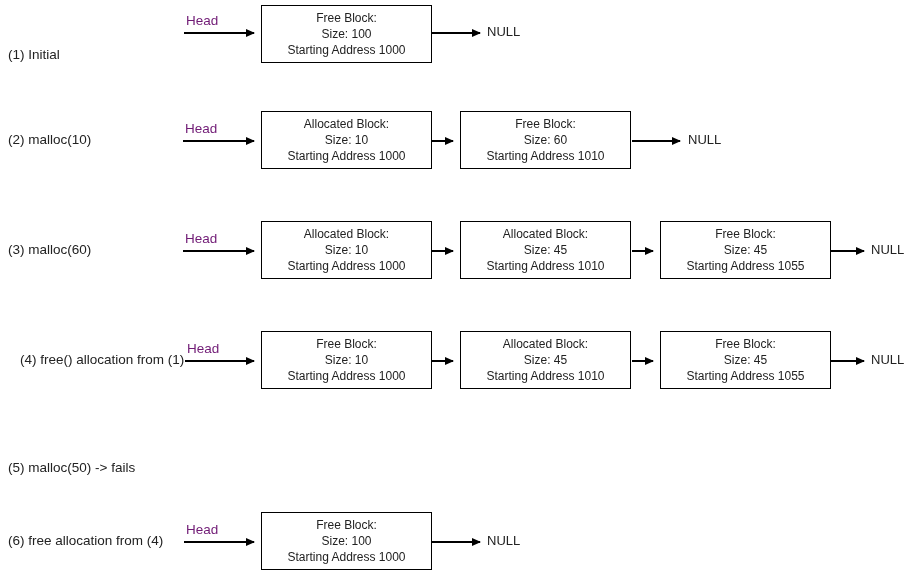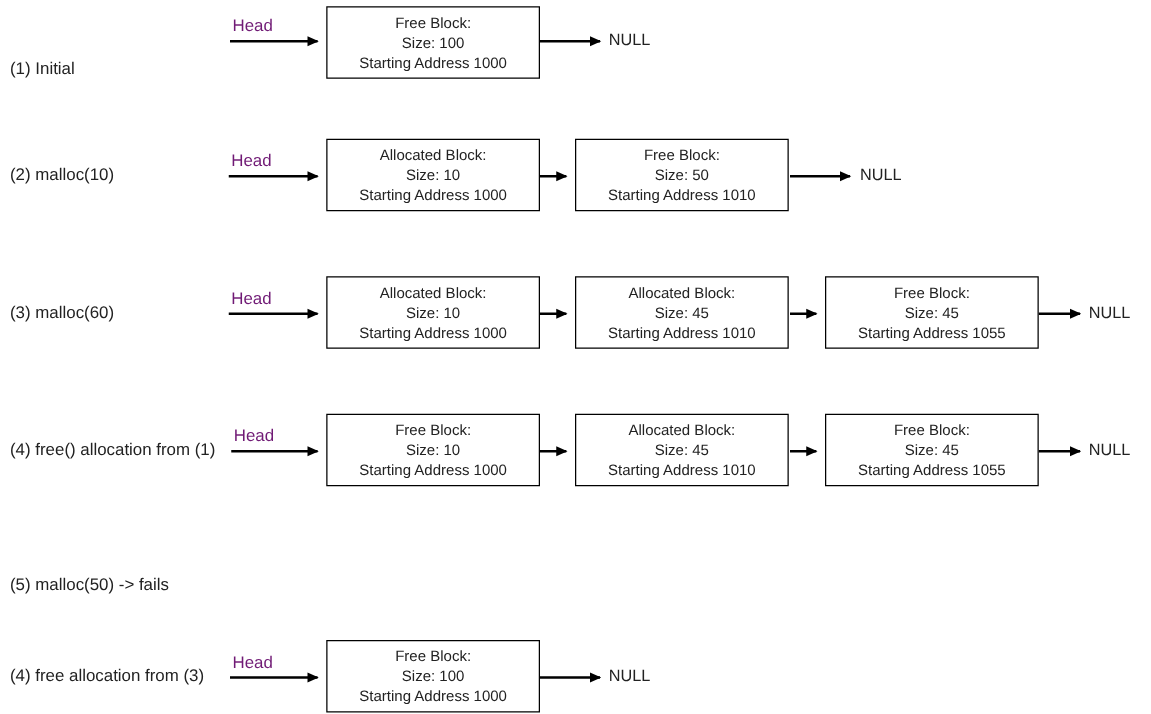--- a/index.html
+++ b/index.html
@@ -105,21 +105,21 @@
     <div class="head-label" style="left:185px; top:121px;">Head</div>
     <div class="arrow" style="left:183px; top:140px; width:71px;"></div>
     <div class="block" style="left:261px; top:111px;">
       <div class="line">Allocated Block:</div>
       <div class="line">Size: 10</div>
       <div class="line">Starting Address 1000</div>
     </div>
     <div class="arrow" style="left:432px; top:140px; width:21px;"></div>
     <div class="block" style="left:460px; top:111px;">
       <div class="line">Free Block:</div>
-      <div class="line">Size: 50</div>
+      <div class="line">Size: 60</div>
       <div class="line">Starting Address 1010</div>
     </div>
     <div class="arrow" style="left:632px; top:140px; width:48px;"></div>
     <div class="null-label" style="left:688px; top:132px;">NULL</div>
   </div>
 
   <div class="row">
     <div class="step-label" style="top:242px;">(3) malloc(60)</div>
     <div class="head-label" style="left:185px; top:231px;">Head</div>
     <div class="arrow" style="left:183px; top:250px; width:71px;"></div>
@@ -138,21 +138,21 @@
     <div class="block" style="left:660px; top:221px;">
       <div class="line">Free Block:</div>
       <div class="line">Size: 45</div>
       <div class="line">Starting Address 1055</div>
     </div>
     <div class="arrow" style="left:831px; top:250px; width:33px;"></div>
     <div class="null-label" style="left:871px; top:242px;">NULL</div>
   </div>
 
   <div class="row">
-    <div class="step-label" style="top:352px;">(4) free() allocation from (1)</div>
+    <div class="step-label" style="top:352px;margin-left:12px;">(4) free() allocation from (1)</div>
     <div class="head-label" style="left:187px; top:341px;">Head</div>
     <div class="arrow" style="left:185px; top:360px; width:69px;"></div>
     <div class="block" style="left:261px; top:331px;">
       <div class="line">Free Block:</div>
       <div class="line">Size: 10</div>
       <div class="line">Starting Address 1000</div>
     </div>
     <div class="arrow" style="left:432px; top:360px; width:21px;"></div>
     <div class="block" style="left:460px; top:331px;">
       <div class="line">Allocated Block:</div>
@@ -167,21 +167,21 @@
     </div>
     <div class="arrow" style="left:831px; top:360px; width:33px;"></div>
     <div class="null-label" style="left:871px; top:352px;">NULL</div>
   </div>
 
   <div class="row">
     <div class="step-label" style="top:460px;">(5) malloc(50) -&gt; fails</div>
   </div>
 
   <div class="row">
-    <div class="step-label" style="top:533px;">(4) free allocation from (3)</div>
+    <div class="step-label" style="top:533px;">(6) free allocation from (4)</div>
     <div class="head-label" style="left:186px; top:522px;">Head</div>
     <div class="arrow" style="left:184px; top:541px; width:70px;"></div>
     <div class="block" style="left:261px; top:512px;">
       <div class="line">Free Block:</div>
       <div class="line">Size: 100</div>
       <div class="line">Starting Address 1000</div>
     </div>
     <div class="arrow" style="left:432px; top:541px; width:48px;"></div>
     <div class="null-label" style="left:487px; top:533px;">NULL</div>
   </div>

